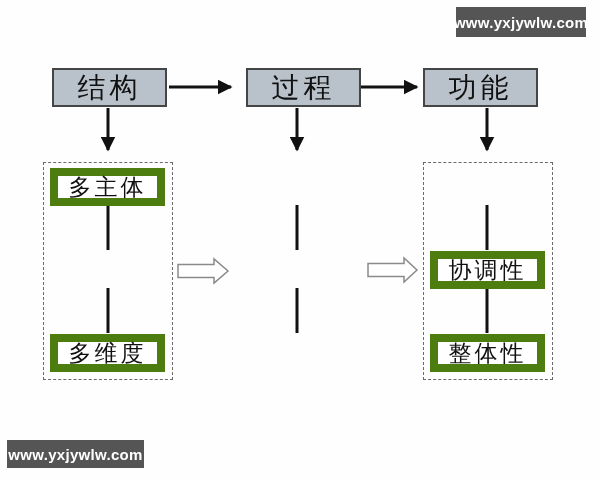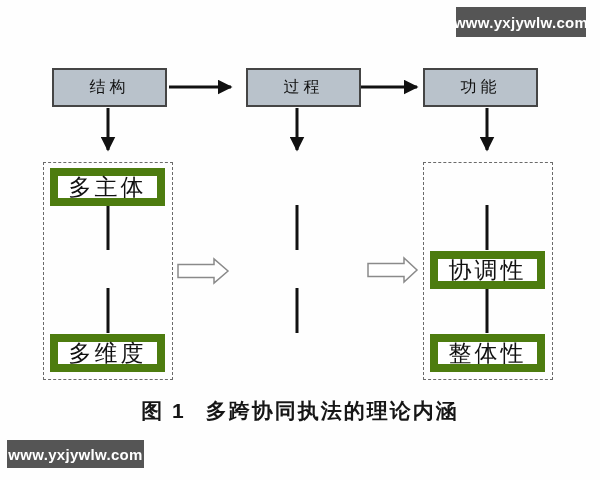--- a/index.html
+++ b/index.html
@@ -8,21 +8,21 @@
 
   .wm{position:absolute;background:#555555;color:#ffffff;font-weight:bold;
       font-size:15px;display:flex;align-items:center;justify-content:center;
       letter-spacing:.3px;}
   .wm.top{left:456px;top:7px;width:130px;height:30px;}
   .wm.bottom{left:7px;top:440px;width:137px;height:28px;}
 
   .top-box{position:absolute;top:68px;width:115px;height:39px;
       background:#b9c2cb;border:2px solid #454545;box-sizing:border-box;
       display:flex;align-items:center;justify-content:center;
-      font-size:16px;color:#111;letter-spacing:4px;}
+      font-size:28px;color:#111;letter-spacing:4px;}
   .top-box.c0{left:52px;}
   .top-box.c1{left:246px;}
   .top-box.c2{left:423px;}
 
   .dashed-col{position:absolute;top:162px;height:218px;width:130px;
       border:1px dashed #6a6a6a;box-sizing:border-box;background:transparent;}
   .dashed-col.c0{left:43px;}
   .dashed-col.c1{left:233px;}
   .dashed-col.c2{left:423px;}
 
@@ -82,18 +82,14 @@
     <div class="item-box r0">多主体</div>
     <div class="item-box r2">多维度</div>
   </div>
 
 
   <div class="dashed-col c2">
     <div class="item-box r1">协调性</div>
     <div class="item-box r2">整体性</div>
   </div>
 
-  <div class="caption">
-    <span class="cap-prefix">图 1</span>
-    <span>多跨协同执法的理论内涵</span>
-  </div>
 
 </div>
 
 </body></html>

